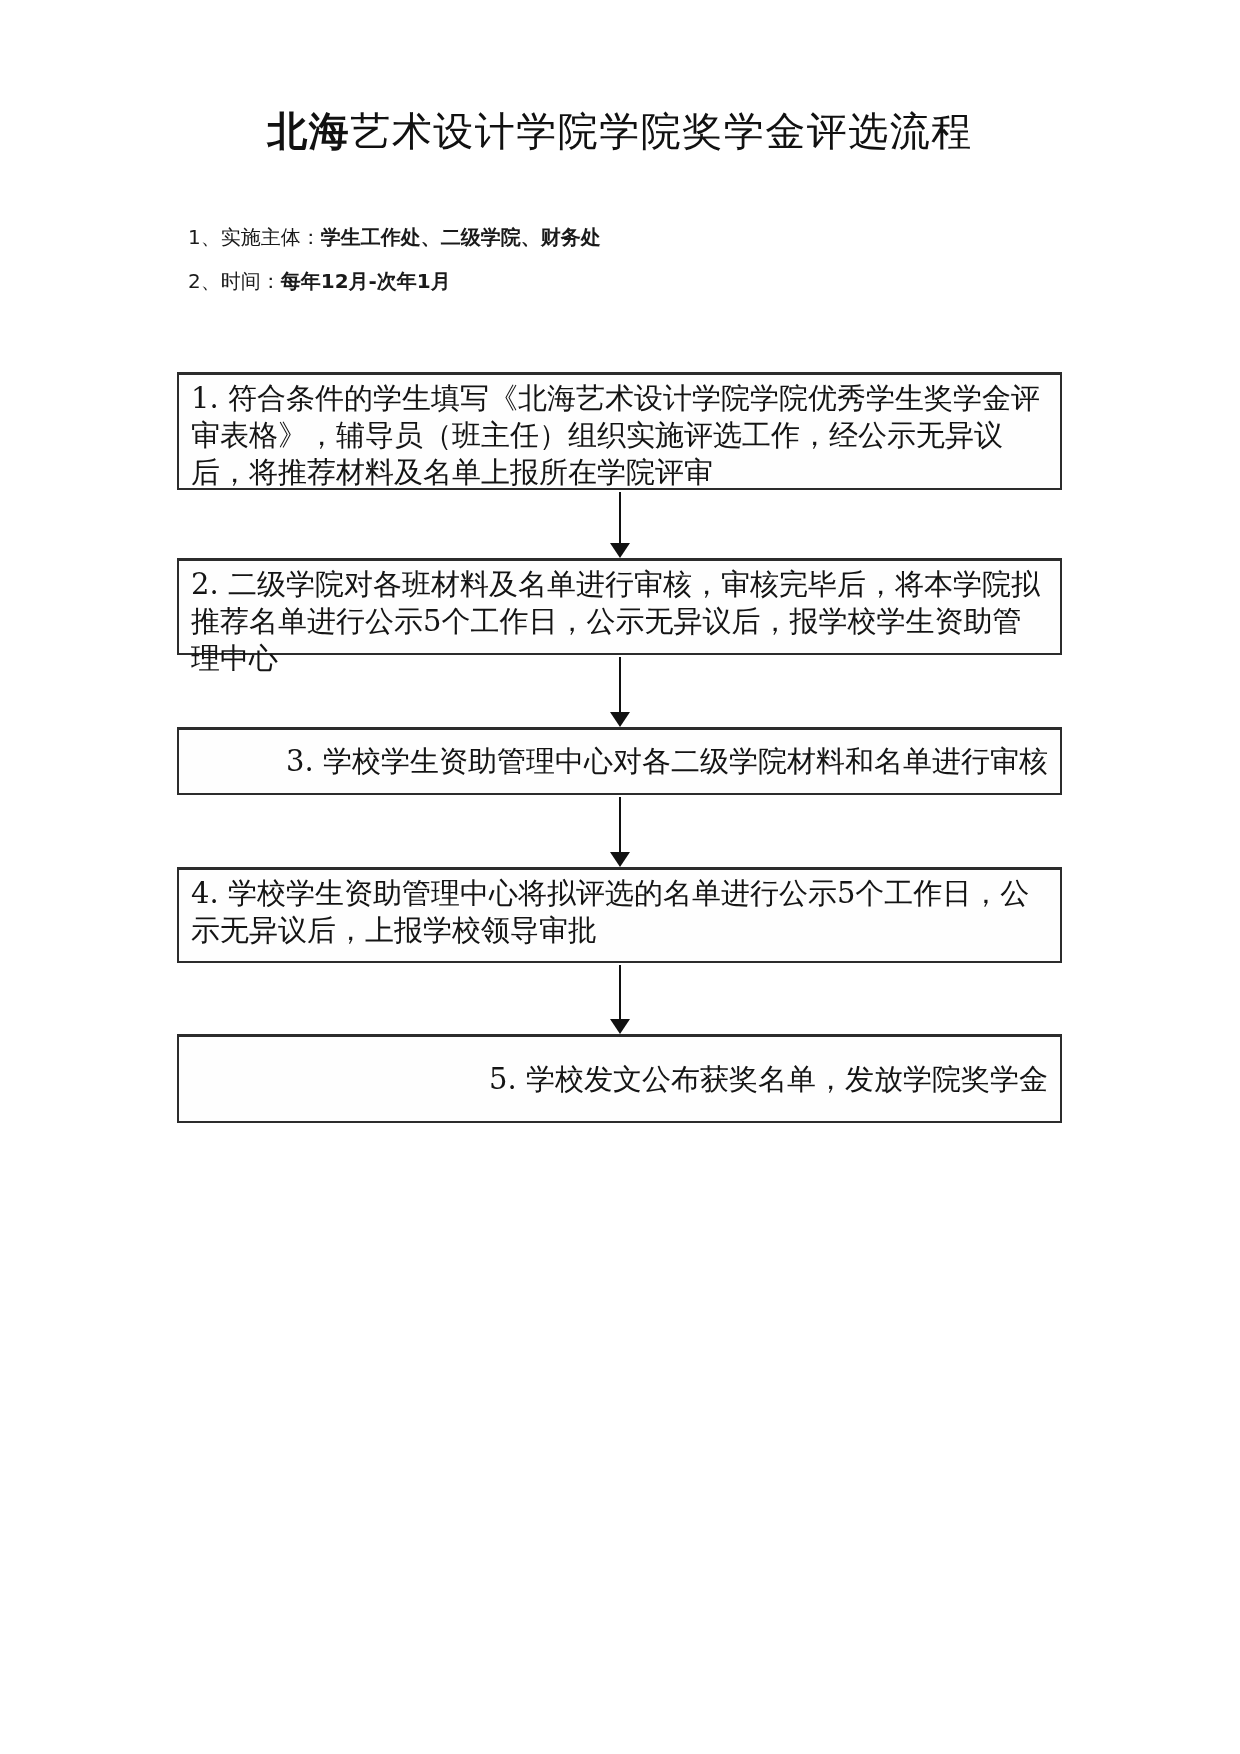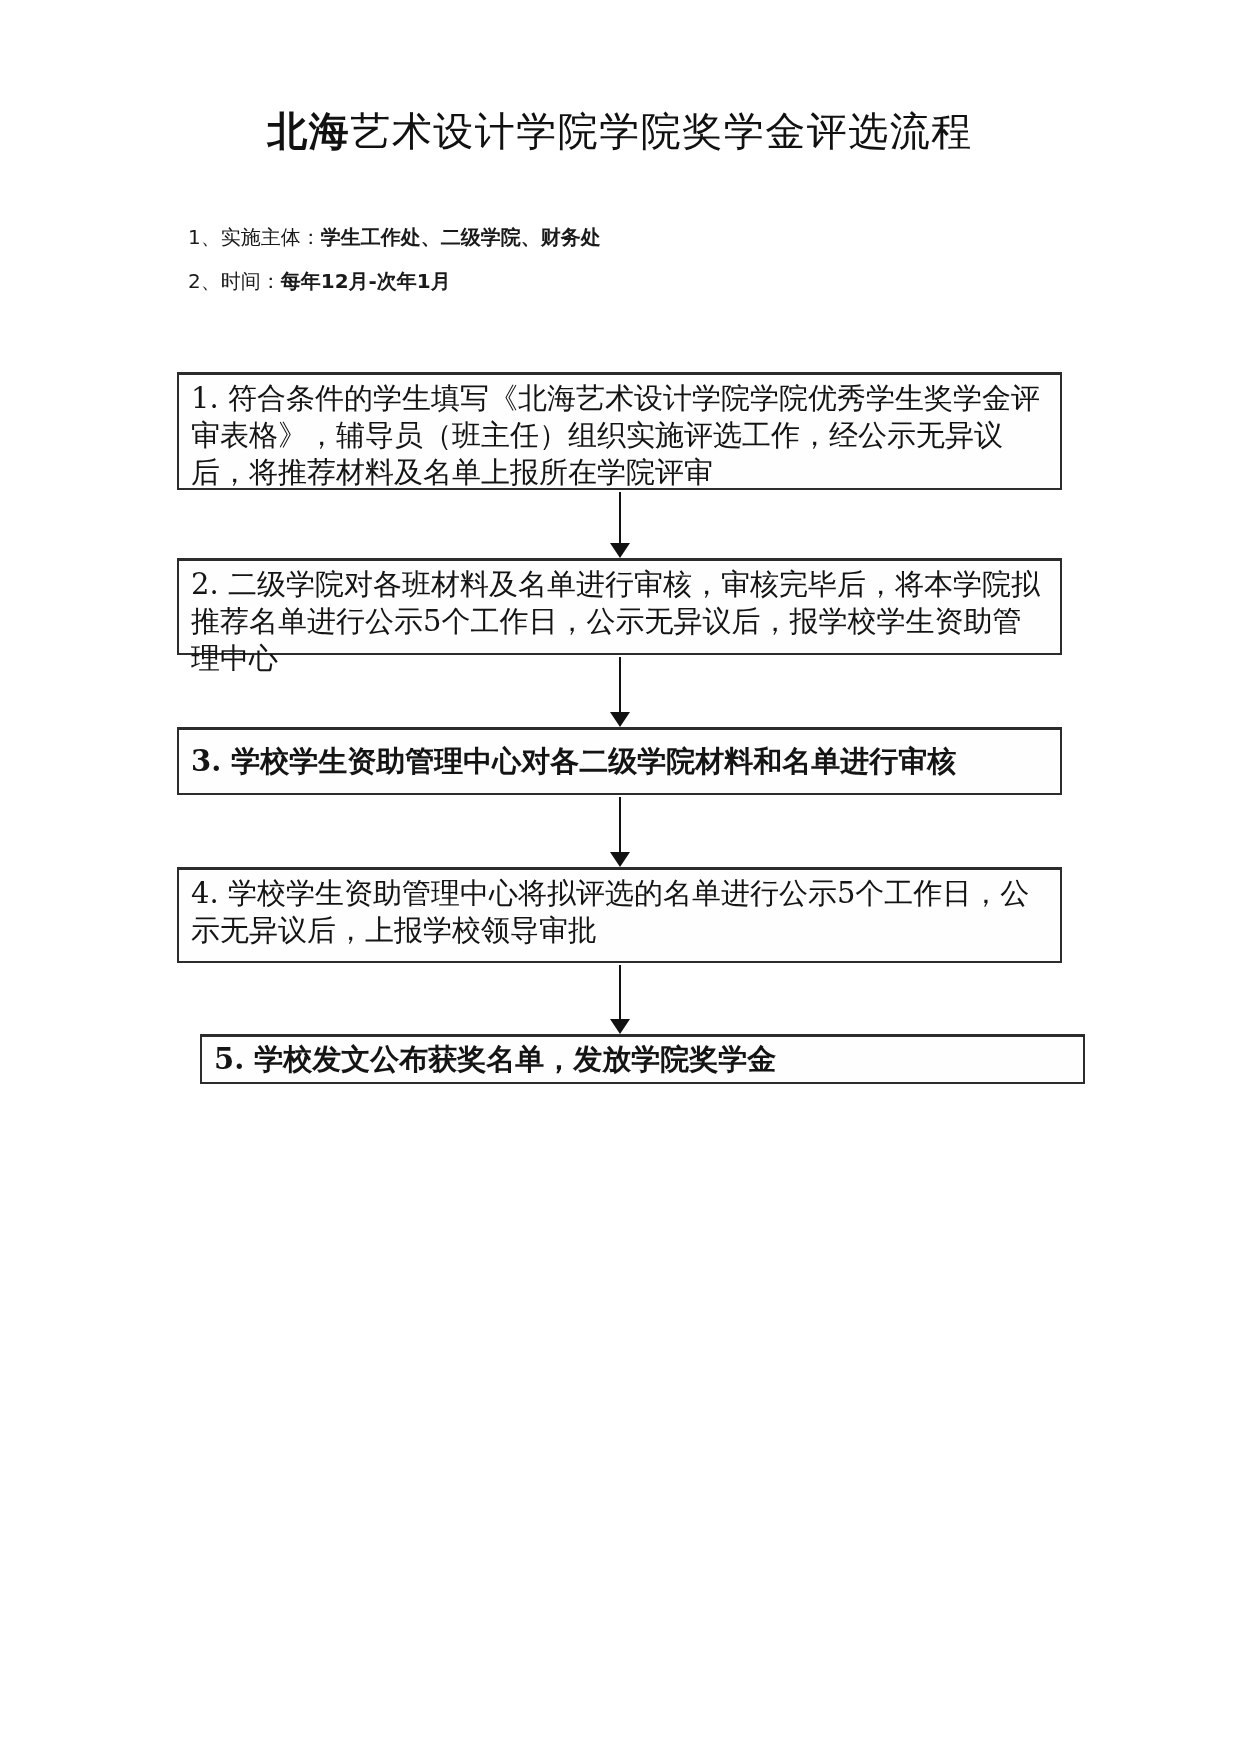--- a/index.html
+++ b/index.html
@@ -43,28 +43,28 @@
     box-sizing: border-box;
     background: #fefefe;
     border: 2px solid #2c2c2c;
     border-top-width: 3px;
     font-family: "DejaVu Serif", serif;
     font-size: 29px;
     line-height: 37px;
     color: #141414;
   }
   .flow-box .box-text { padding: 5px 12px 5px 12px; }
-  .flow-box.centered { display: flex; align-items: center; justify-content: flex-start; font-weight: bold; }
+  .flow-box.centered { display: flex; align-items: center; justify-content: flex-end; }
   .flow-box.centered .box-text { padding: 0 12px; text-align: center; }
 
   #step-box-1 { top: 372px; height: 118px; }
   #step-box-2 { top: 558px; height: 97px; }
   #step-box-3 { top: 727px; height: 68px; }
   #step-box-4 { top: 867px; height: 96px; }
-  #step-box-5 { top: 1034px; height: 50px; margin-left: 23px; }
+  #step-box-5 { top: 1034px; height: 89px; }
 
   .arrow-line {
     position: absolute;
     left: 619px;
     width: 2px;
     background: #111;
   }
   .arrow-head {
     position: absolute;
     left: 610px;

